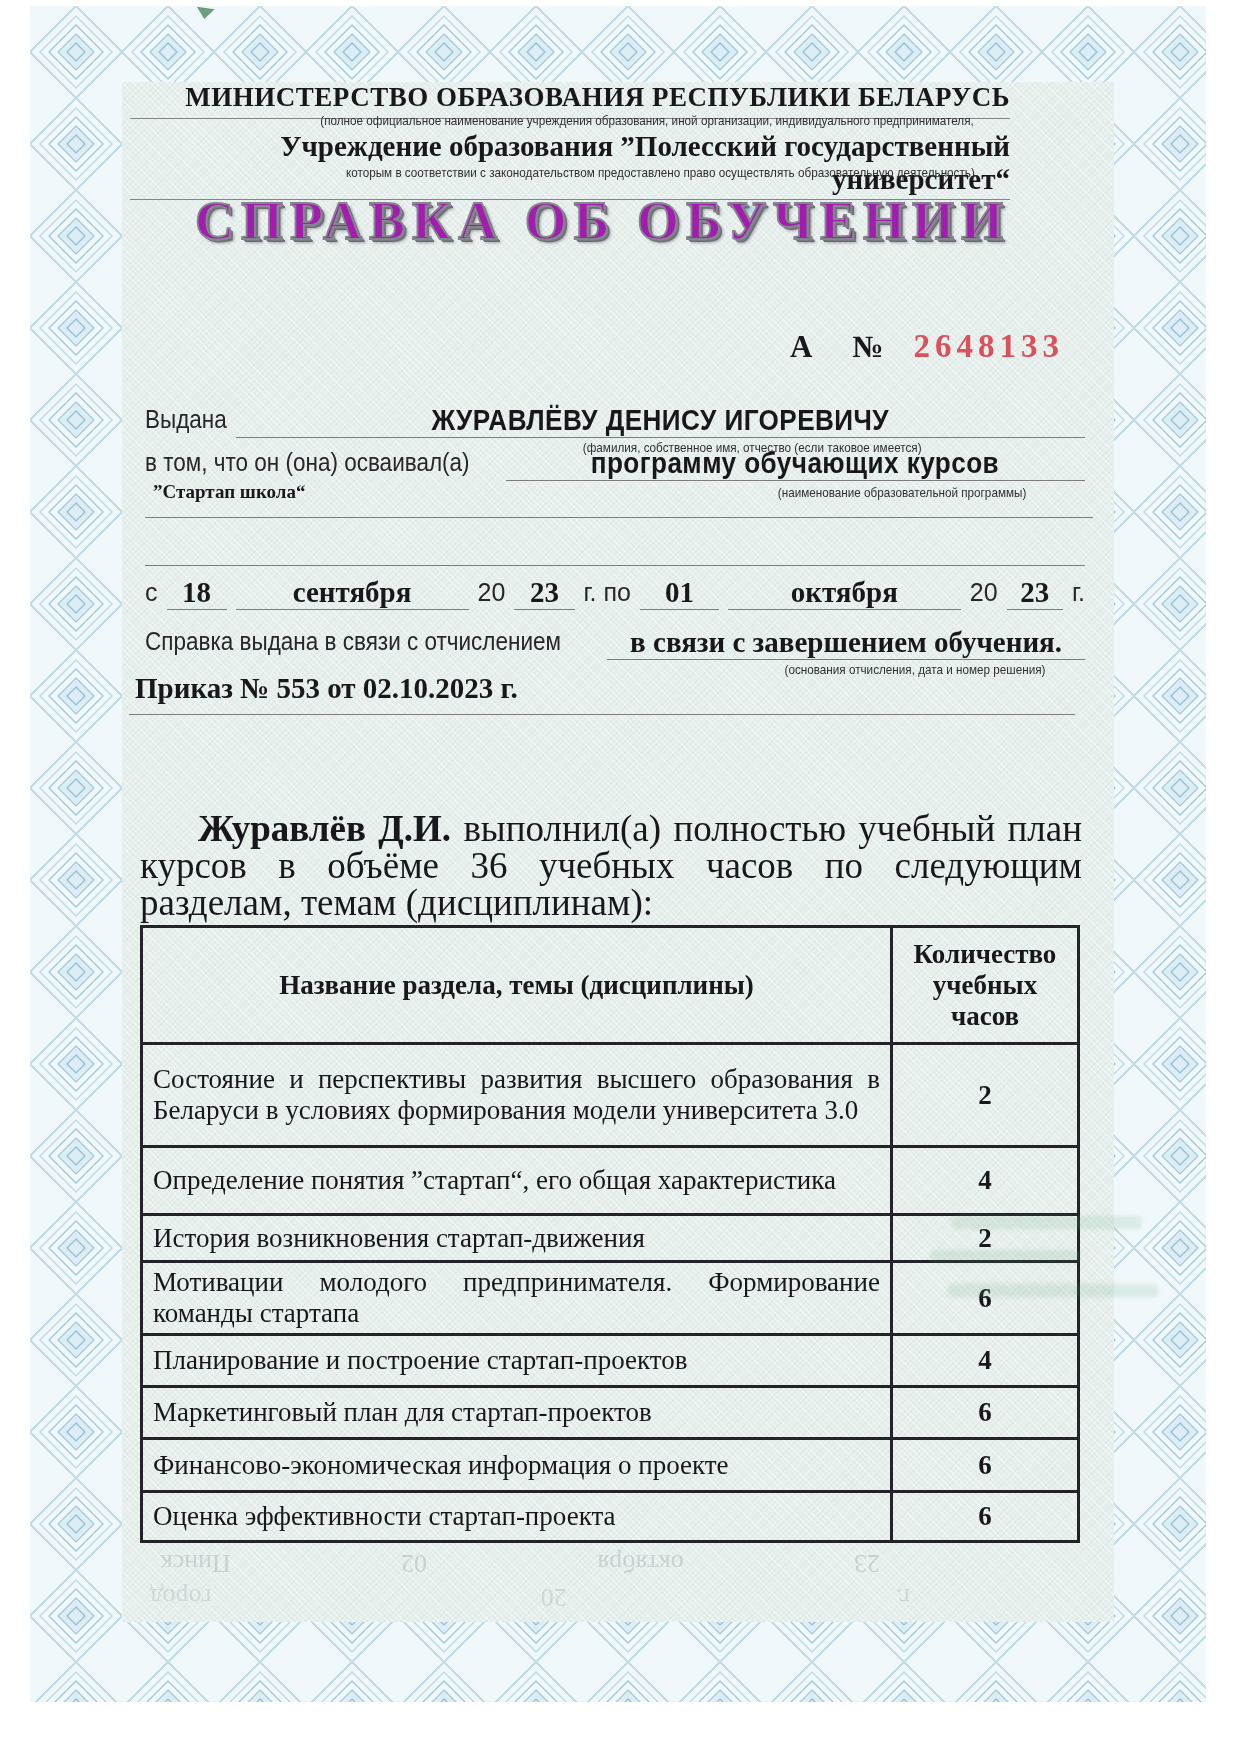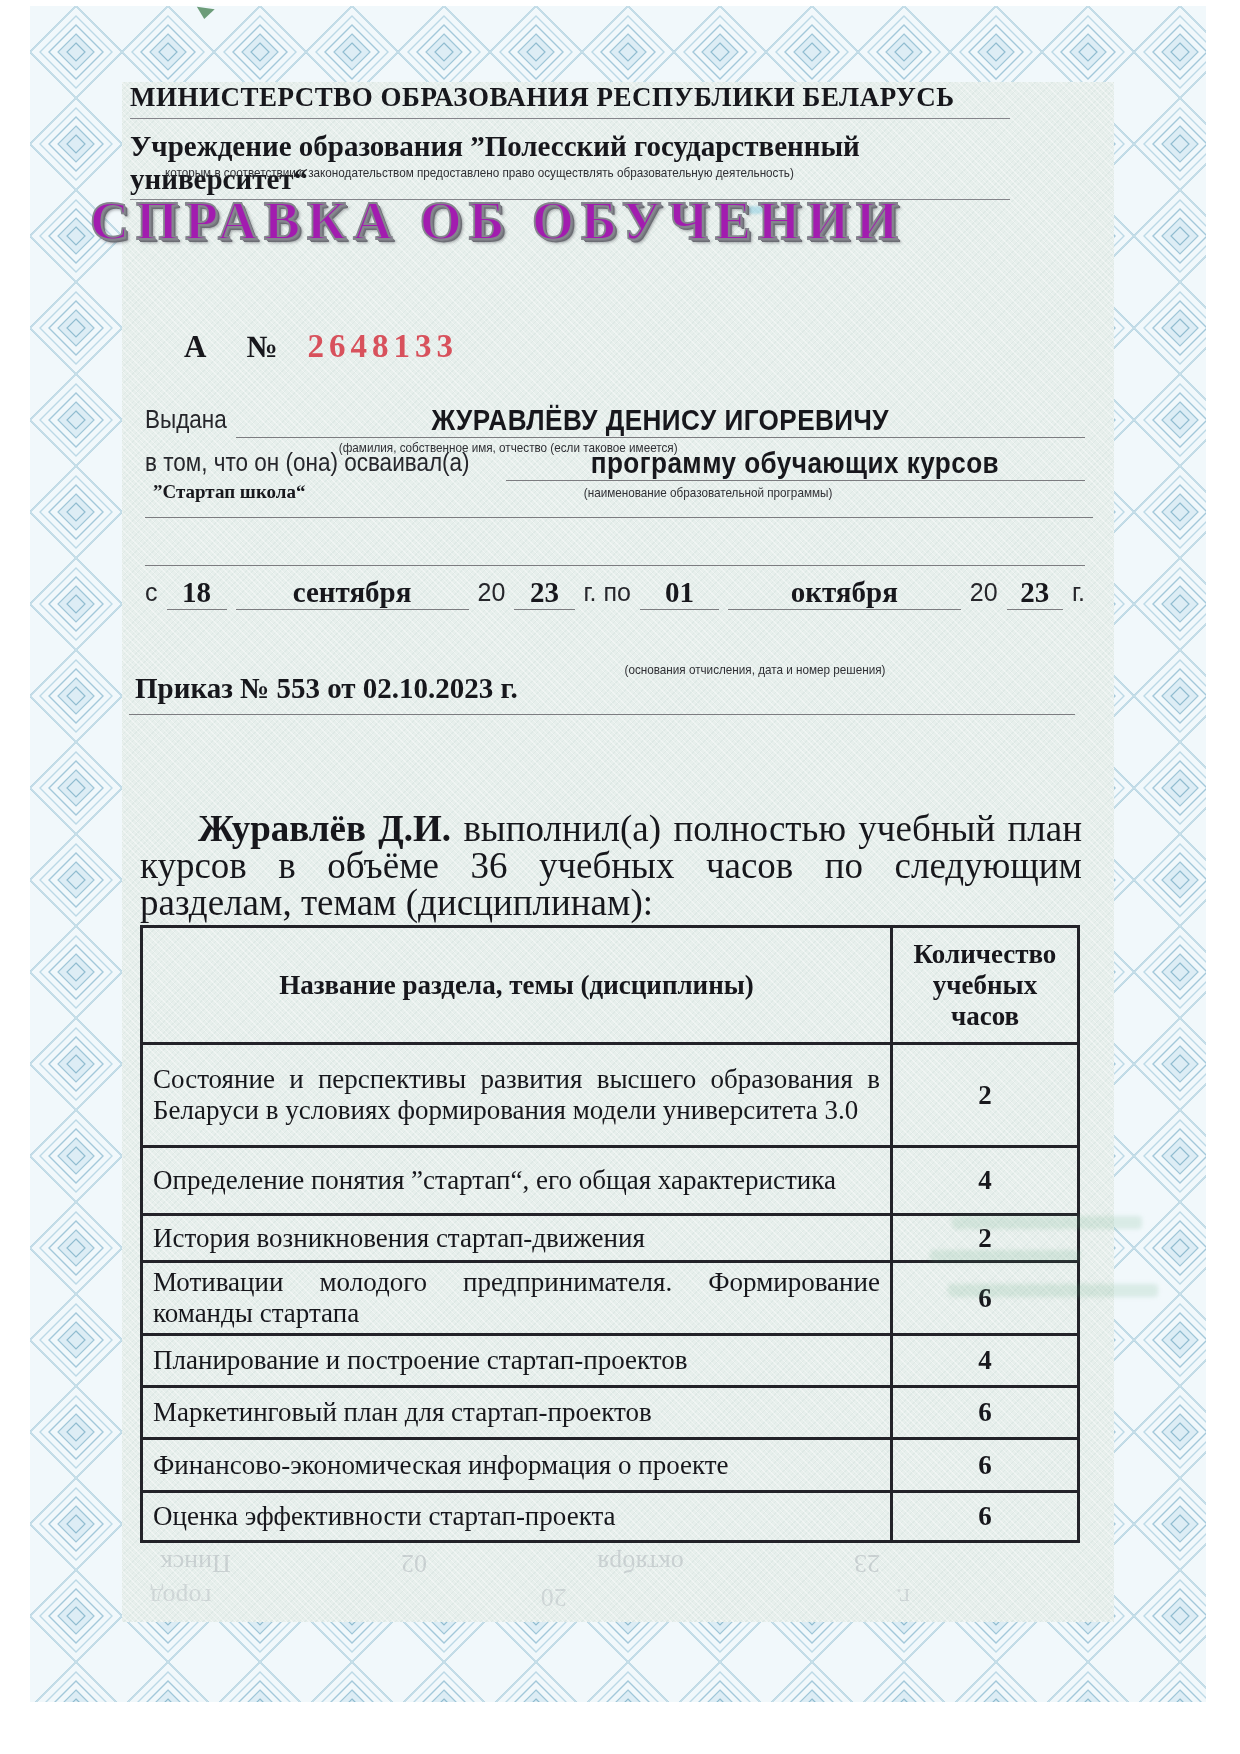--- a/index.html
+++ b/index.html
@@ -10,21 +10,21 @@
   .frame-svg{position:absolute;left:30px;top:6px;width:1176px;height:1696px;}
 
   
   .paper{position:absolute;left:122px;top:82px;width:992px;height:1540px;
          background:#e7efec;
          background-image:
            repeating-linear-gradient(45deg, rgba(255,255,255,.40) 0 1px, rgba(0,0,0,0) 1px 4px),
            repeating-linear-gradient(-45deg, rgba(140,175,170,.10) 0 1px, rgba(0,0,0,0) 1px 4px);}
 
   .abs{position:absolute;}
-  .center{text-align:left;}
+  .center{text-align:right;}
   .sans{font-family:"Liberation Sans", sans-serif;}
   .cond{display:inline-block;transform:scaleX(.90);transform-origin:center;}
   .cond-l{display:inline-block;transform:scaleX(.90);transform-origin:left center;}
 
   
   .ministry{left:130px;top:82px;width:880px;font-size:27px;font-weight:700;letter-spacing:.5px;
             border-bottom:1.4px solid #84848a;padding-bottom:5px;}
   .cap{font-size:13px;color:#2f2f34;line-height:14px;}
   .cap1{left:130px;top:114px;width:880px;}
   .institution{left:130px;top:130px;width:880px;font-size:29px;font-weight:600;
@@ -122,20 +122,21 @@
     <rect x="0" y="0" width="92" height="1696" fill="url(#diam)"></rect>
     <rect x="1084" y="0" width="92" height="1696" fill="url(#diam)"></rect>
   </svg>
 
   <div class="paper"></div>
 
   <div class="green-mark"></div>
   <div class="cyan-dot"></div>
 
   <div class="abs ministry center">МИНИСТЕРСТВО ОБРАЗОВАНИЯ РЕСПУБЛИКИ БЕЛАРУСЬ</div>
+  <div class="abs cap cap1 center sans"><span class="cond">(полное официальное наименование учреждения образования, иной организации, индивидуального предпринимателя,</span></div>
   <div class="abs institution center">Учреждение образования ”Полесский государственный университет“</div>
   <div class="abs cap cap2 center sans"><span class="cond">которым в соответствии с законодательством предоставлено право осуществлять образовательную деятельность)</span></div>
 
   <div class="abs doc-title center">СПРАВКА ОБ ОБУЧЕНИИ</div>
 
   <div class="abs serial center">
     <span class="series">А</span><span class="nosign">№</span><span class="num" style="color:#d8515c">2648133</span>
   </div>
 
   <div class="abs frow" style="top:398px;height:40px;">
@@ -163,20 +164,24 @@
     <span class="flabel">20</span>
     <span class="dfill w65">23</span>
     <span class="flabel">г. по</span>
     <span class="dfill w85">01</span>
     <span class="dfill w250">октября</span>
     <span class="flabel">20</span>
     <span class="dfill w60">23</span>
     <span class="flabel">г.</span>
   </div>
 
+  <div class="abs frow" style="top:624px;height:36px;">
+    <span class="flabel"><span class="cond-l">Справка выдана в связи с отчислением</span></span>
+    <span class="fill"><span class="fill-serif">в связи с завершением обучения.</span></span>
+  </div>
   <div class="abs cap center sans" style="left:610px;top:663px;width:450px;"><span class="cond">(основания отчисления, дата и номер решения)</span></div>
 
   <div class="abs prikaz">Приказ № 553  от  02.10.2023 г.</div>
 
   <div class="abs summary"><b>Журавлёв Д.И.</b><span> выполнил(а) полностью учебный план курсов в объёме 36 учебных часов по следующим разделам, темам (дисциплинам):</span></div>
 
   <table class="topics">
     <thead>
       <tr class="hh">
         <th class="c1">Название раздела, темы (дисциплины)</th>

